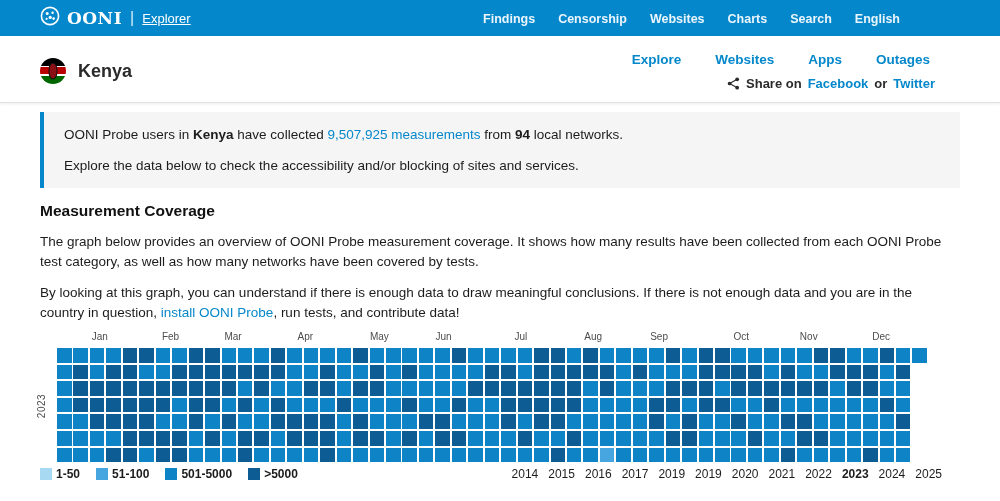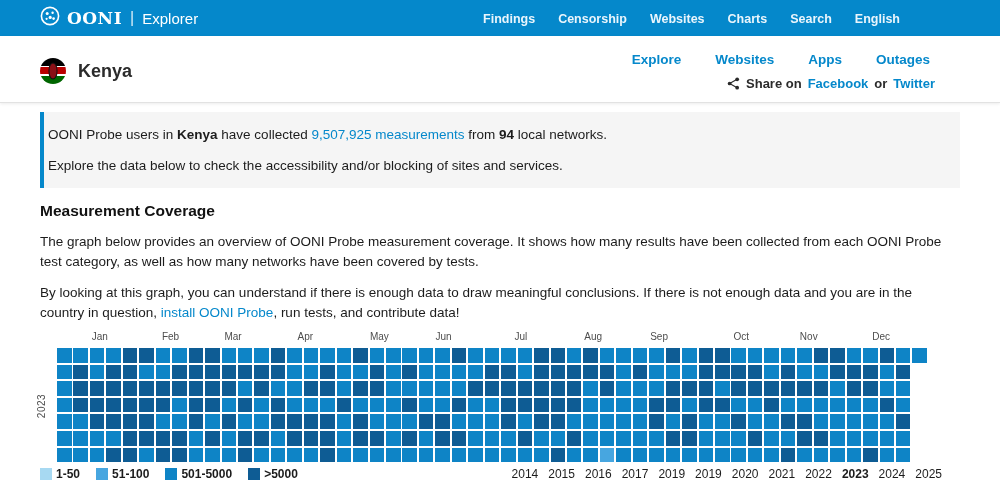--- a/index.html
+++ b/index.html
@@ -6,21 +6,21 @@
   html,body { width:1000px; height:501px; background:#ffffff; overflow:hidden;
     font-family:"Liberation Sans", sans-serif; color:#1c1c1c; }
   a { text-decoration:none; cursor:pointer; }
 
   
   .navbar { height:36px; background:#0588CB; }
   .nav-inner { width:920px; margin:0 auto; height:36px; display:flex; align-items:center; justify-content:space-between; }
   .brand { display:flex; align-items:center; gap:7px; color:#fff; }
   .brand-ooni { font-family:"DejaVu Serif", serif; font-weight:bold; font-size:17px; letter-spacing:.5px; }
   .brand-sep { font-weight:300; font-size:16px; opacity:.85; margin:0 1px; }
-  .brand-product { font-weight:300; font-size:15px; }
+  .brand-product { font-weight:300; font-size:13px;text-decoration:underline; }
   .nav-links { list-style:none; display:flex; gap:23px; margin-right:60px; }
   .nav-links a { color:#eaf5fc; font-size:12.5px; font-weight:600; }
 
   
   .header { height:67px; background:#fff; border-bottom:1px solid #e2e2e2;
     box-shadow:0 1px 3px rgba(0,0,0,.08); position:relative; }
   .header-inner { width:920px; margin:0 auto; position:relative; height:67px; }
   .country-title { position:absolute; left:0; top:22px; display:flex; align-items:center; gap:12px; }
   .flag { width:26px; height:26px; border-radius:50%; display:inline-block; position:relative; overflow:hidden;
     background:linear-gradient(180deg,#000 0 31%,#fff 31% 36%,#bb0000 36% 63%,#fff 63% 68%,#006600 68% 100%); }
@@ -28,21 +28,21 @@
     transform:translate(-50%,-50%); background:#8a1016; border-radius:50% / 45%; border:1px solid #111; }
   .country-title h1 { font-size:18px; font-weight:600; color:#2b2b2b; }
   .header-right { position:absolute; right:0; top:14px; display:flex; flex-direction:column; align-items:flex-end; gap:8px; }
   .country-tabs { list-style:none; display:flex; gap:34px; margin-right:30px; }
   .country-tabs a { color:#0588CB; font-size:13.5px; font-weight:600; }
   .share-row { display:flex; align-items:center; gap:6px; font-size:13px; font-weight:600; color:#2b2b2b; margin-right:25px; }
   .share-row a { color:#0588CB; }
 
   
   .main { width:920px; margin:0 auto; }
-  .info-box { margin-top:9px; background:#f5f5f5; border-left:4px solid #0588CB; padding:12px 4px; }
+  .info-box { margin-top:9px; background:#f5f5f5; border-left:4px solid #0588CB; padding:12px 20px; }
   .info-box p { font-size:13.5px; line-height:21px; }
   .info-box p + p { margin-top:10px; }
   .info-box a { color:#0588CB; }
   .info-box strong { font-weight:bold; }
 
   .section-title { margin-top:14px; font-size:15.5px; font-weight:bold; color:#111; }
   .para { margin-top:12px; font-size:13.5px; line-height:19.5px; }
   .para a { color:#0588CB; }
 
   

